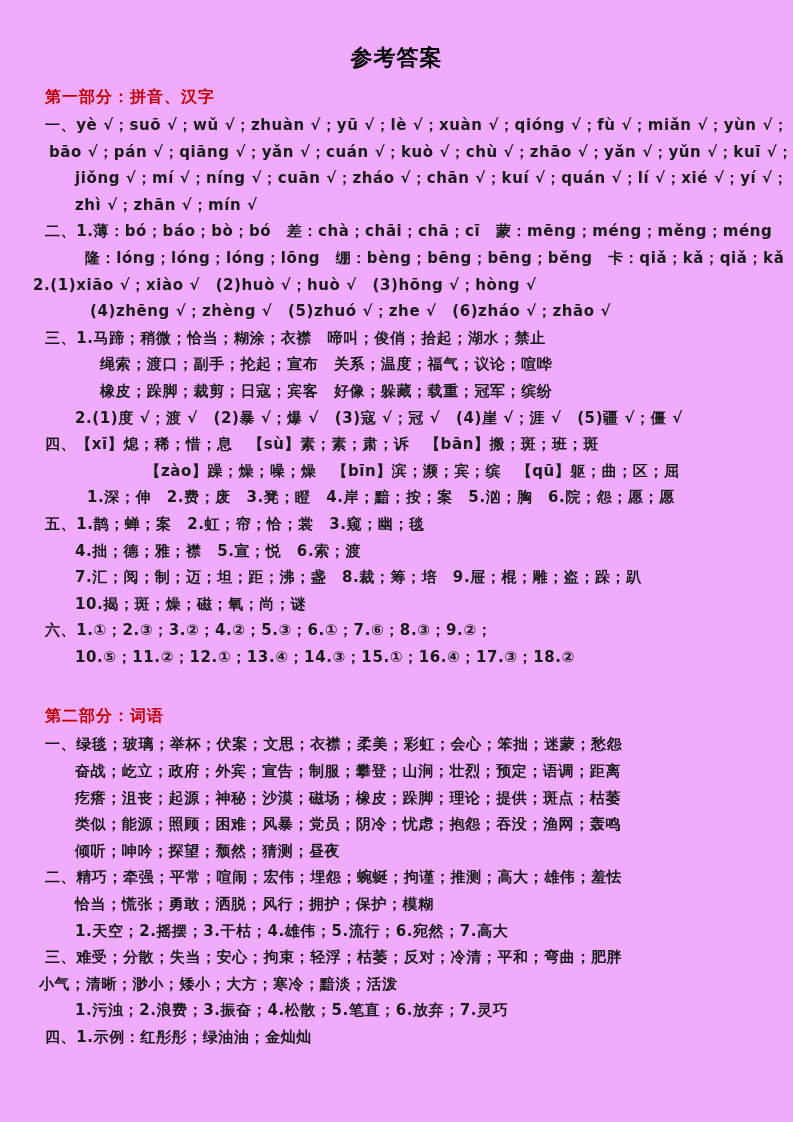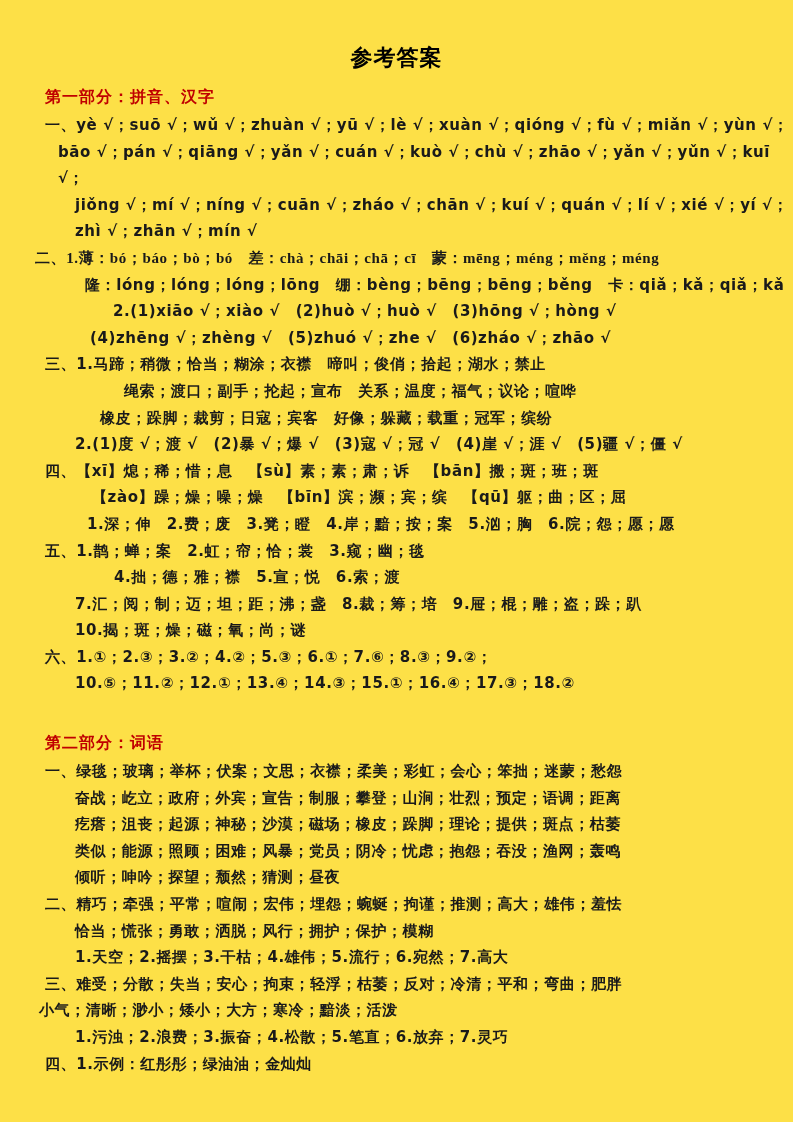--- a/index.html
+++ b/index.html
@@ -1,20 +1,20 @@
 <!DOCTYPE html>
 <html><head>
 <meta charset="utf-8">
 <style>
   html, body { margin: 0; padding: 0; background: #ffffff; }
   .page {
     position: relative;
     width: 793px;
     height: 1122px;
-    background: #fde047;
+    background: #f0abfc;
     overflow: hidden;
     font-family: "DejaVu Sans", sans-serif;
     color: #1a1a1a;
     box-sizing: border-box;
     padding-top: 43px;
   }
   .title {
     margin: 0;
     text-align: center;
     font-size: 22px;
@@ -46,36 +46,36 @@
 <body>
 
 <div class="page">
 
   <h1 class="title">参考答案</h1>
 
   <div class="section">
     <h2 class="heading" style="color: rgb(192, 0, 0); font-family: Liberation Serif, serif;">第一部分：拼音、汉字</h2>
     <div class="lines">
         <div class="line" style="padding-left: 45px;">一、yè √；suō √；wǔ √；zhuàn √；yū √；lè √；xuàn √；qióng √；fù √；miǎn √；yùn √；</div>
-        <div class="line" style="padding-left: 58px;">bāo √；pán √；qiāng √；yǎn √；cuán √；kuò √；chù √；zhāo √；yǎn √；yǔn √；kuī √；</div>
+        <div class="line" style="padding-left: 32px; text-align: right;">bāo √；pán √；qiāng √；yǎn √；cuán √；kuò √；chù √；zhāo √；yǎn √；yǔn √；kuī √；</div>
         <div class="line" style="padding-left: 75px;">jiǒng √；mí √；níng √；cuān √；zháo √；chān √；kuí √；quán √；lí √；xié √；yí √；</div>
         <div class="line" style="padding-left: 75px;">zhì √；zhān √；mín √</div>
-        <div class="line" style="padding-left: 35px; font-family: Liberation Serif, serif;">二、1.薄：bó；báo；bò；bó　差：chà；chāi；chā；cī　蒙：mēng；méng；měng；méng</div>
+        <div class="line" style="padding-left: 45px;">二、1.薄：bó；báo；bò；bó　差：chà；chāi；chā；cī　蒙：mēng；méng；měng；méng</div>
         <div class="line" style="padding-left: 85px;">隆：lóng；lóng；lóng；lōng　绷：bèng；bēng；bēng；běng　卡：qiǎ；kǎ；qiǎ；kǎ</div>
-        <div class="line" style="padding-left: 113px;">2.(1)xiāo √；xiào √　(2)huò √；huò √　(3)hōng √；hòng √</div>
+        <div class="line" style="padding-left: 33px;">2.(1)xiāo √；xiào √　(2)huò √；huò √　(3)hōng √；hòng √</div>
         <div class="line" style="padding-left: 90px;">(4)zhēng √；zhèng √　(5)zhuó √；zhe √　(6)zháo √；zhāo √</div>
         <div class="line" style="padding-left: 45px;">三、1.马蹄；稍微；恰当；糊涂；衣襟　啼叫；俊俏；拾起；湖水；禁止</div>
-        <div class="line" style="padding-left: 100px; margin-left: 24px;">绳索；渡口；副手；抡起；宣布　关系；温度；福气；议论；喧哗</div>
+        <div class="line" style="padding-left: 100px;">绳索；渡口；副手；抡起；宣布　关系；温度；福气；议论；喧哗</div>
         <div class="line" style="padding-left: 100px;">橡皮；跺脚；裁剪；日寇；宾客　好像；躲藏；载重；冠军；缤纷</div>
         <div class="line" style="padding-left: 75px;">2.(1)度 √；渡 √　(2)暴 √；爆 √　(3)寇 √；冠 √　(4)崖 √；涯 √　(5)疆 √；僵 √</div>
         <div class="line" style="padding-left: 45px;">四、【xī】熄；稀；惜；息　【sù】素；素；肃；诉　【bān】搬；斑；班；斑</div>
-        <div class="line" style="padding-left: 92px;">【zào】躁；燥；噪；燥　【bīn】滨；濒；宾；缤　【qū】躯；曲；区；屈</div>
+        <div class="line" style="padding-left: 32px; text-align: center;">【zào】躁；燥；噪；燥　【bīn】滨；濒；宾；缤　【qū】躯；曲；区；屈</div>
         <div class="line" style="padding-left: 75px; margin-left: 12px;">1.深；伸　2.费；废　3.凳；瞪　4.岸；黯；按；案　5.汹；胸　6.院；怨；愿；愿</div>
         <div class="line" style="padding-left: 45px;">五、1.鹊；蝉；案　2.虹；帘；恰；裳　3.窥；幽；毯</div>
-        <div class="line" style="padding-left: 114px;">4.拙；德；雅；襟　5.宣；悦　6.索；渡</div>
+        <div class="line" style="padding-left: 75px;">4.拙；德；雅；襟　5.宣；悦　6.索；渡</div>
         <div class="line" style="padding-left: 75px;">7.汇；阅；制；迈；坦；距；沸；盏　8.裁；筹；培　9.屉；棍；雕；盗；跺；趴</div>
         <div class="line" style="padding-left: 75px;">10.揭；斑；燥；磁；氧；尚；谜</div>
         <div class="line" style="padding-left: 45px;">六、1.①；2.③；3.②；4.②；5.③；6.①；7.⑥；8.③；9.②；</div>
         <div class="line" style="padding-left: 75px;">10.⑤；11.②；12.①；13.④；14.③；15.①；16.④；17.③；18.②</div>
       </div>
   </div>
 
   <div class="section-gap"></div>
 
   <div class="section">

